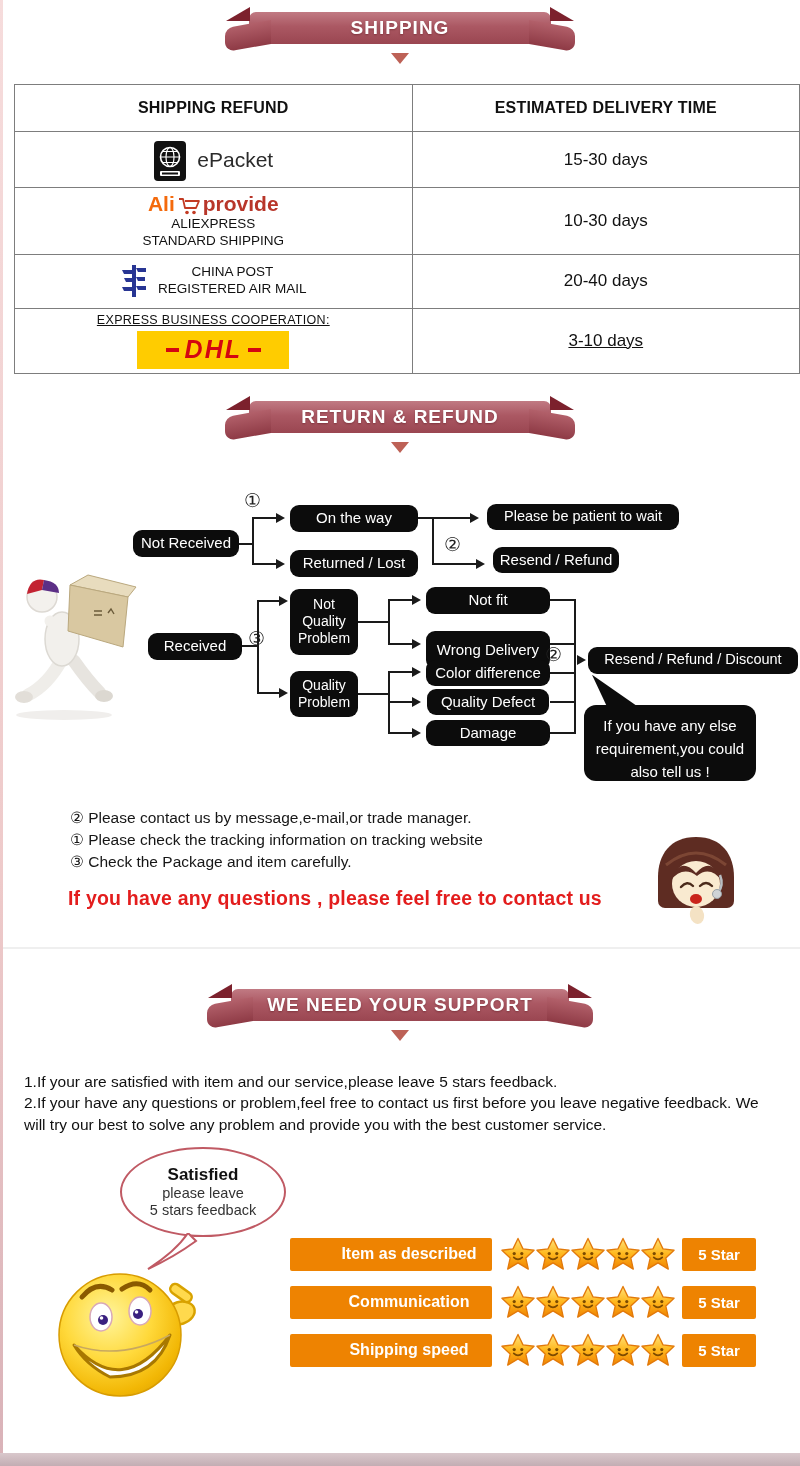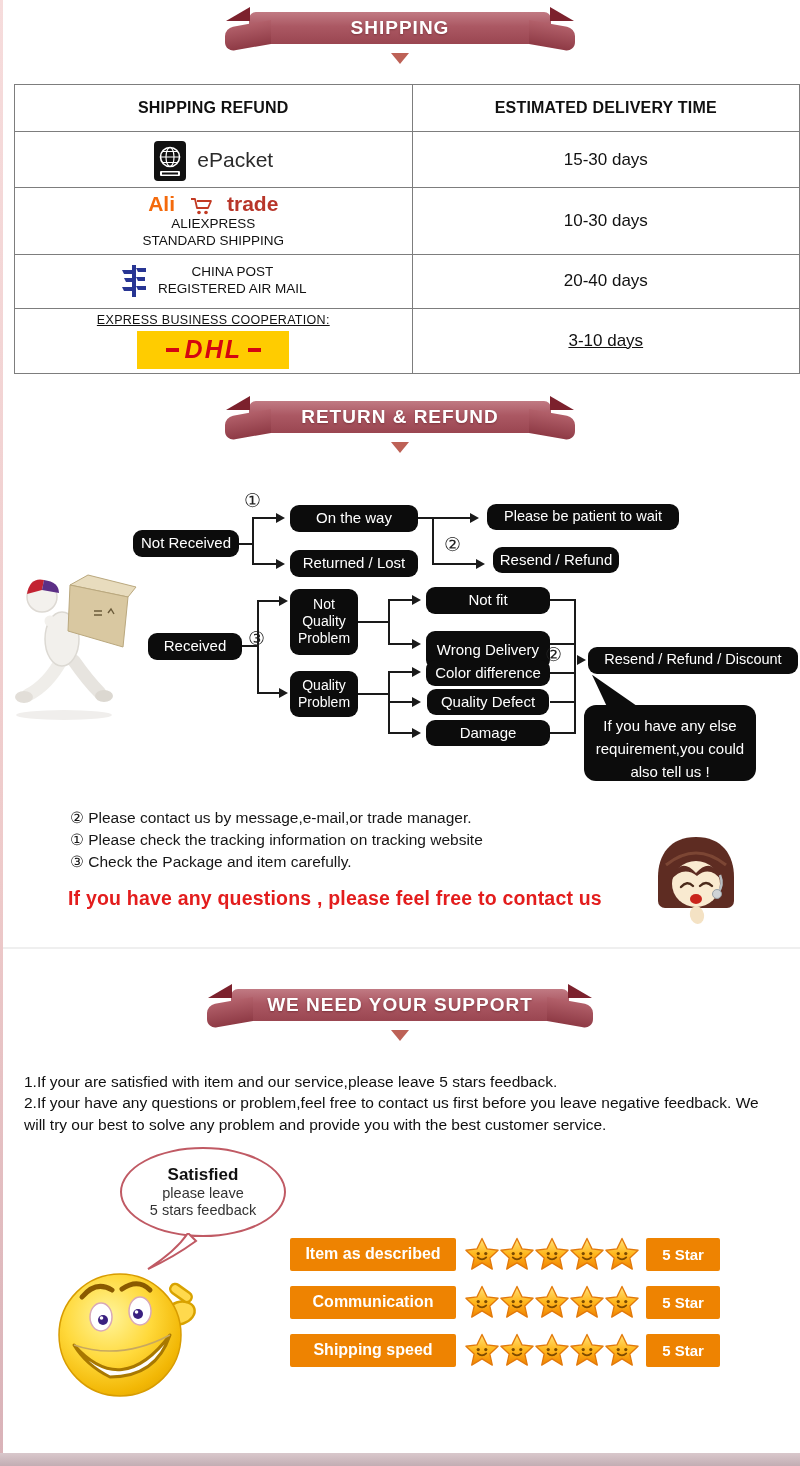--- a/index.html
+++ b/index.html
@@ -28,21 +28,21 @@
         border-right:9px solid transparent;border-top:11px solid #bd6156;}
 
   
   table.ship{border-collapse:collapse;margin:20px 0 0 14px;width:786px;table-layout:fixed;}
   table.ship th,table.ship td{border:1px solid #7d7d7d;text-align:center;vertical-align:middle;padding:4px;}
   table.ship th{height:38px;font-size:16px;letter-spacing:.2px;}
   .t-time{font-size:17px;}
   .co-cell{display:flex;align-items:center;justify-content:center;gap:10px;}
   .co-lines{font-size:13.5px;line-height:1.25;}
   .epacket-name{font-size:21px;color:#2b2b2b;}
-  .ali-logo{font-size:21px;font-weight:bold;display:flex;align-items:flex-end;justify-content:center;gap:14px;}
+  .ali-logo{font-size:21px;font-weight:bold;display:flex;align-items:flex-end;justify-content:center;gap:2px;}
   .ali-a{color:#f46a0c;} .ali-b{color:#b8362a;}
   .dhl{display:inline-flex;align-items:center;justify-content:center;gap:6px;width:152px;height:38px;
         background:#ffcc00;margin-top:4px;}
   .dhl b{font-style:italic;font-size:25px;font-weight:800;color:#d40511;letter-spacing:2px;}
   .dhl i{display:block;width:13px;height:4px;background:#d40511;}
   .coop{font-size:12.5px;letter-spacing:.3px;}
 
   
   .flow{position:relative;height:470px;margin-top:24px;}
   .fbox{position:absolute;background:#0c0c0c;color:#fff;border-radius:9px;display:flex;align-items:center;
@@ -64,21 +64,21 @@
   .bottom-area{position:relative;height:305px;margin-top:8px;}
   .sbubble{position:absolute;left:120px;top:4px;width:162px;height:86px;border:2px solid #c05a64;
         border-radius:50%;background:#fff;display:flex;flex-direction:column;align-items:center;
         justify-content:center;text-align:center;line-height:1.2;}
   .sbubble .b1{font-size:17px;font-weight:bold;}
   .sbubble .b2{font-size:14.5px;color:#333;}
   .rate-rows{position:absolute;left:290px;top:94px;display:flex;flex-direction:column;gap:14px;}
   .rate-row{display:flex;align-items:center;}
   .rbtn{background:#ee8301;color:#fff;font-weight:bold;display:flex;align-items:center;justify-content:center;
         border-radius:2px;height:33px;}
-  .rlabel{width:166px;font-size:16px;}
+  .rlabel{width:166px;font-size:16px;padding-left:36px;}
   .rbadge{width:74px;font-size:15px;}
   .stars{display:flex;gap:1px;margin:0 7px 0 9px;align-items:center;}
 </style>
 </head>
 <body>
 
 <div class="page">
   <div class="left-edge"></div>
 
   <div class="banner-wrap" style="padding-top:12px;">
@@ -120,21 +120,21 @@
     </tr>
     <tr style="height:58px;">
       <td>
         <div class="ali-logo">
           <span class="ali-a">Ali</span>
           <svg width="24" height="20" viewBox="0 0 24 20">
             <path d="M2,3 h4 l2,9 h11 l3,-7 h-14" fill="none" stroke="#c23a23" stroke-width="1.8" stroke-linejoin="round"></path>
             <circle cx="10" cy="16.5" r="1.8" fill="#c23a23"></circle>
                 <circle cx="17" cy="16.5" r="1.8" fill="#c23a23"></circle>
           </svg>
-          <span class="ali-b">trade</span>
+          <span class="ali-b">provide</span>
         </div>
         <div class="co-lines">
           <div>ALIEXPRESS</div>
           <div>STANDARD SHIPPING</div>
         </div>
       </td>
       <td class="t-time">10-30 days</td>
     </tr>
     <tr style="height:54px;">
       <td>

